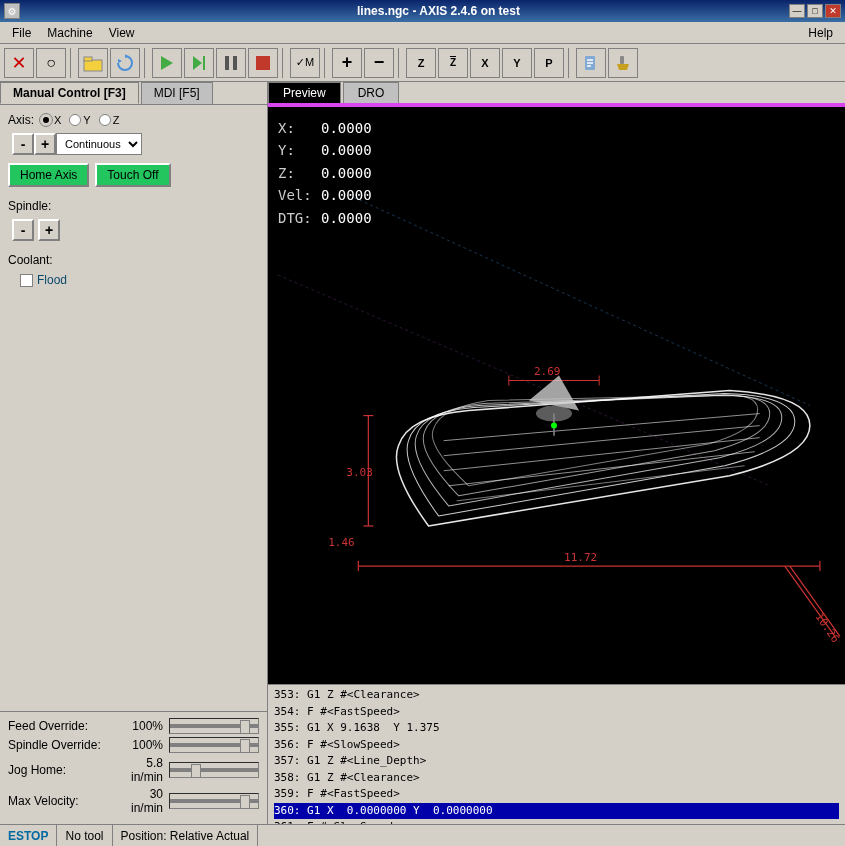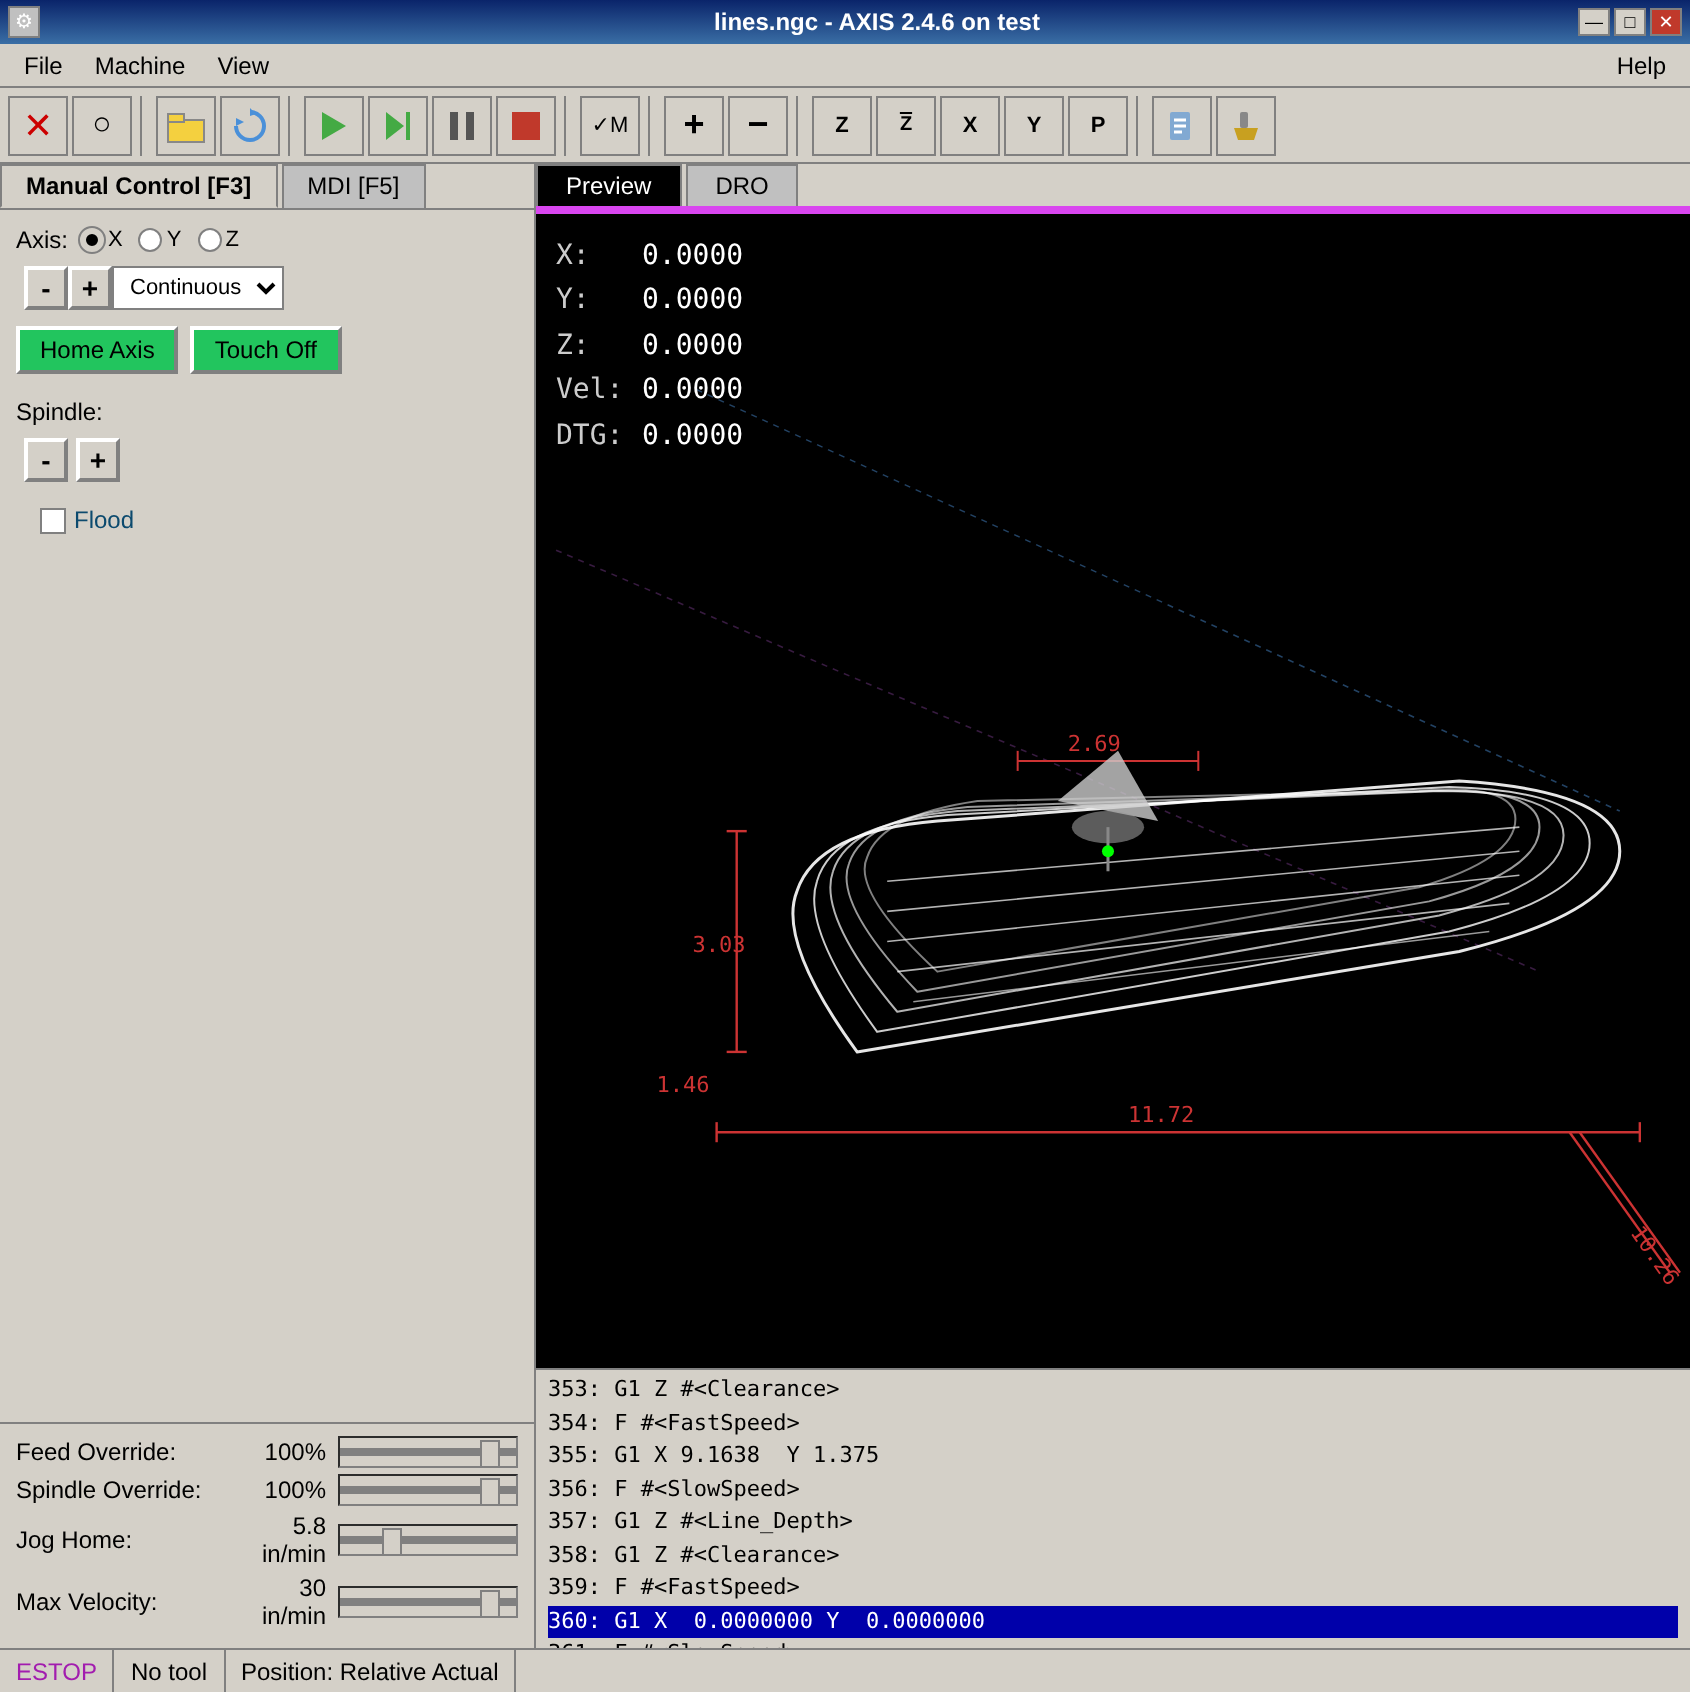--- a/index.html
+++ b/index.html
@@ -255,21 +255,21 @@
       align-items: center;
       font-size: 12px;
     }
     .status-section {
       padding: 0 8px;
       height: 100%;
       display: flex;
       align-items: center;
       border-right: 1px solid #808080;
     }
-    .status-estop { color: #a21caf; font-weight: normal; }
+    .status-estop { color: #0369a1; font-weight: bold; }
 
     
     #gcode-output::-webkit-scrollbar { width: 16px; }
     #gcode-output::-webkit-scrollbar-track { background: #d4d0c8; }
     #gcode-output::-webkit-scrollbar-thumb { background: #a0a0a0; border: 1px solid #808080; }
   </style>
 </head>
 <body>
 
 <div id="title-bar">
@@ -407,20 +407,23 @@
       </div>
 
       <div class="control-row">
         <span class="control-label">Spindle:</span>
       </div>
       <div class="spindle-buttons">
         <div class="inc-btn">-</div>
         <div class="inc-btn">+</div>
       </div>
 
+      <div class="control-row">
+        <span class="control-label">Coolant:</span>
+      </div>
       <div class="checkbox-row" style="margin-left:12px;">
         <div class="checkbox-box"></div>
         <span style="color:#0c4a6e;">Flood</span>
       </div>
     </div>
 
     <div id="overrides">
       <div class="override-row">
         <span class="override-label">Feed Override:</span>
         <span class="override-value">100%</span>

